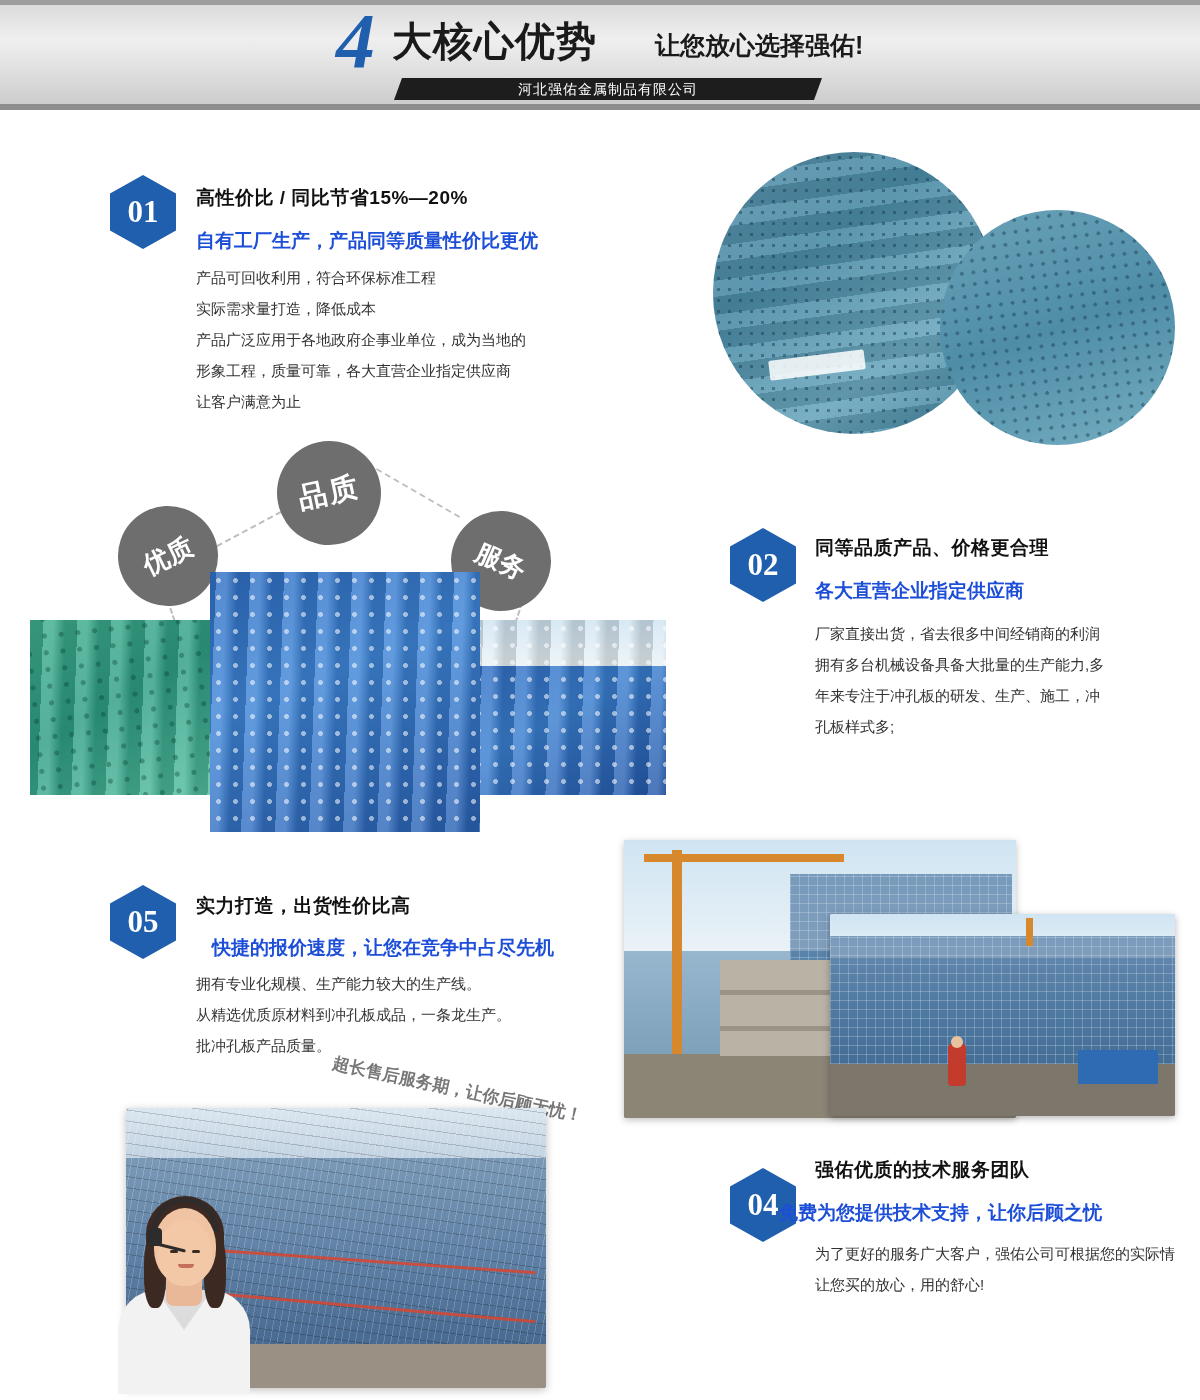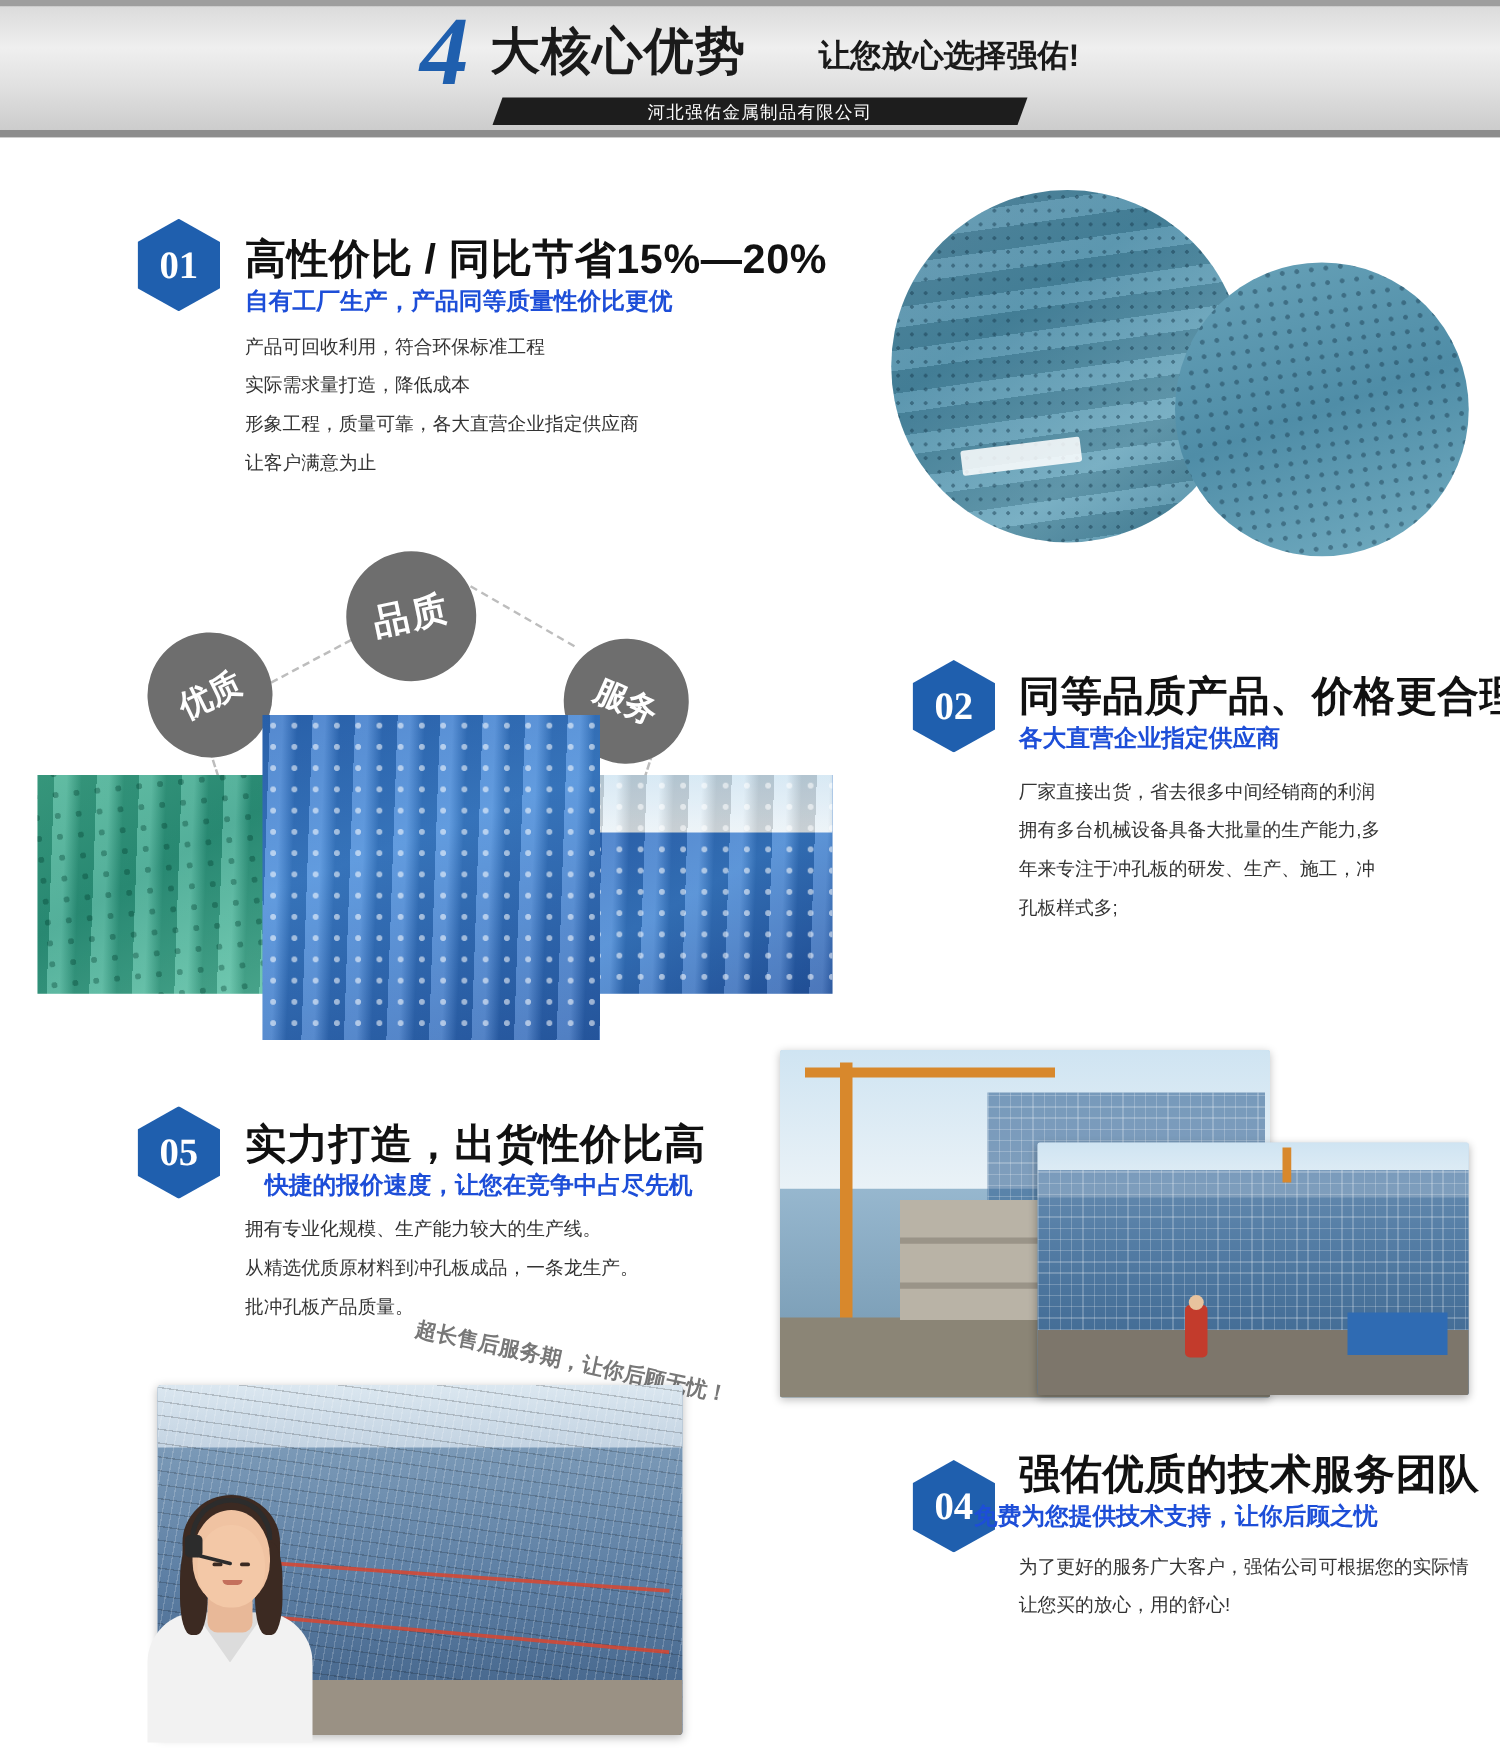--- a/index.html
+++ b/index.html
@@ -91,21 +91,21 @@
     color: #fff;
     font-size: 31px;
     font-weight: bold;
     font-family: "Liberation Serif", serif;
     display: flex;
     align-items: center;
     justify-content: center;
   }
   .title-main {
     position: absolute;
-    font-size: 33px;
+    font-size: 19px;
     font-weight: bold;
     color: #111;
     letter-spacing: 0.5px;
     white-space: nowrap;
   }
   .title-sub {
     position: absolute;
     font-size: 19px;
     font-weight: bold;
     color: #1d4ed8;
@@ -391,20 +391,21 @@
   </div>
   <div class="header-stripe-bottom"></div>
 </div>
 
 <div class="hex" style="left:110px; top:175px;">01</div>
 <div class="title-main" style="left:196px; top:185px;">高性价比 / 同比节省15%—20%</div>
 <div class="title-sub" style="left:196px; top:228px;">自有工厂生产，产品同等质量性价比更优</div>
 <div class="body-text" style="left:196px; top:262px;">
   <div>产品可回收利用，符合环保标准工程</div>
   <div>实际需求量打造，降低成本</div>
+  <div>产品广泛应用于各地政府企事业单位，成为当地的</div>
   <div>形象工程，质量可靠，各大直营企业指定供应商</div>
   <div>让客户满意为止</div>
 </div>
 
 <div class="circ circ-a">
   <div class="slats"></div>
   <div class="perf"></div>
   <div class="white-strip"></div>
 </div>
 <div class="circ circ-b">

